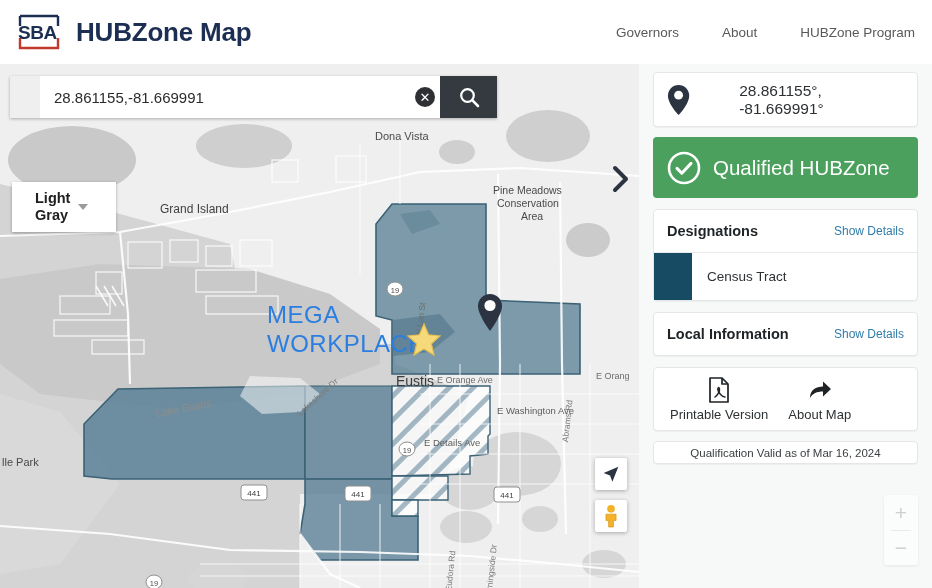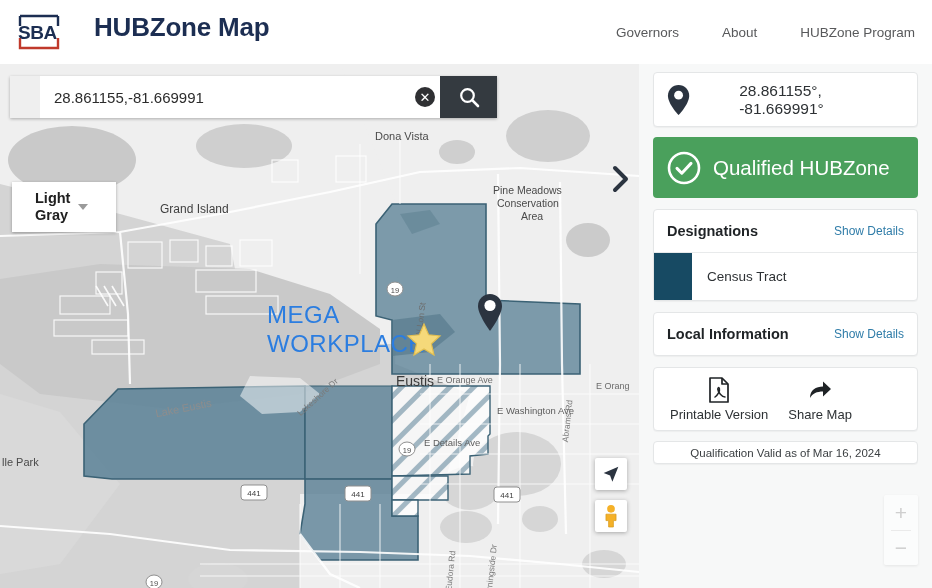--- a/index.html
+++ b/index.html
@@ -12,21 +12,21 @@
   #app { position: relative; width: 932px; height: 588px; }
 
   
   .header {
     position: absolute; top: 0; left: 0;
     width: 932px; height: 64px;
     background: #ffffff;
     display: flex; align-items: center;
     z-index: 40;
   }
-  .brand { display: flex; margin-left: 14px; gap: 18px; }
+  .brand { display: flex; align-items: center; margin-left: 14px; }
   .sba-logo { width: 50px; height: 40px; position: relative; }
   .app-title {
     font-size: 26px; font-weight: bold; color: #1c2e52;
     margin-left: 12px; letter-spacing: -0.2px;
   }
   .nav { margin-left: auto; margin-right: 17px; display: flex; align-items: center; gap: 43px; }
   .nav a {
     font-size: 13.5px; color: #58595b; text-decoration: none;
     white-space: nowrap;
   }
@@ -306,21 +306,21 @@
       <path d="M250,312 L300,314 L320,330 L300,348 L262,350 L240,332 Z" fill="#ffffff" opacity="0.5"></path>
     </svg>
 
     <div class="map-label" style="left:375px;top:66px;font-size:11px;color:#4a4a4a;">Dona Vista</div>
     <div class="map-label" style="left:160px;top:138px;font-size:12px;color:#3f3f3f;">Grand Island</div>
     <div class="map-label" style="left:493px;top:120px;font-size:10.5px;color:#4a4a4a;">Pine Meadows</div>
     <div class="map-label" style="left:497px;top:133px;font-size:10.5px;color:#4a4a4a;">Conservation</div>
     <div class="map-label" style="left:521px;top:146px;font-size:10.5px;color:#4a4a4a;">Area</div>
     <div class="map-label" style="left:396px;top:309px;font-size:14px;color:#3a3a3a;">Eustis</div>
     <div class="map-label" style="left:437px;top:311px;font-size:9px;color:#6c6c6c;">E Orange Ave</div>
-    <div class="map-label" style="left:596px;top:317px;font-size:9px;color:#6c6c6c;">E Orang</div>
+    <div class="map-label" style="left:596px;top:307px;font-size:9px;color:#6c6c6c;">E Orang</div>
     <div class="map-label" style="left:497px;top:341px;font-size:9.5px;color:#5d5d5d;">E Washington Ave</div>
     <div class="map-label" style="left:424px;top:373px;font-size:9.5px;color:#5d5d5d;">E Details Ave</div>
     <div class="map-label" style="left:155px;top:338px;font-size:11px;color:#8d8d8d;transform:rotate(-11deg);">Lake Eustis</div>
     <div class="map-label" style="left:2px;top:392px;font-size:11px;color:#4a4a4a;">lle Park</div>
 
     <div class="map-label" style="left:404px;top:250px;font-size:8.5px;color:#6c6c6c;transform:rotate(-83deg);">N Lon St</div>
     <div class="map-label" style="left:292px;top:328px;font-size:8.5px;color:#7a7a7a;transform:rotate(-42deg);">Lakeshore Dr</div>
     <div class="map-label" style="left:546px;top:352px;font-size:8.5px;color:#7a7a7a;transform:rotate(-84deg);">Abrams Rd</div>
     <div class="map-label" style="left:430px;top:502px;font-size:8.5px;color:#7a7a7a;transform:rotate(-84deg);">Eudora Rd</div>
     <div class="map-label" style="left:462px;top:504px;font-size:8.5px;color:#7a7a7a;transform:rotate(-84deg);">Morningside Dr</div>
@@ -456,21 +456,21 @@
           <path d="M9,21 C12,19 14,15 13.4,12.6 C13,11 11.6,11.4 11.8,13.4
                    C12,16 16,21 19,21" fill="none" stroke="#1f2326" stroke-width="1.5" stroke-linecap="round"></path>
         </svg>
         <div class="action-label">Printable Version</div>
       </div>
       <div class="action">
         <svg width="28" height="28" viewBox="0 0 28 28">
           <path d="M4,22 C4,14 10,10.5 17,10.5 L17,5.5 L25,13 L17,20.5 L17,15.5
                    C11,15.5 6.5,17.5 4,22 Z" fill="#1f2326"></path>
         </svg>
-        <div class="action-label">Share Map</div>
+        <div class="action-label">About Map</div>
       </div>
     </div>
 
     <div class="card valid-card">
       <div class="valid-text">Qualification Valid as of Mar 16, 2024</div>
     </div>
   </div>
 </div>
 
 </body></html>

